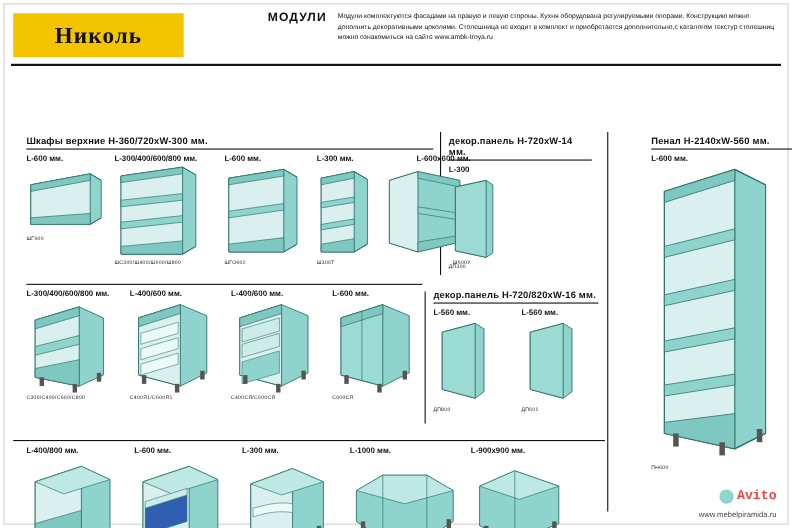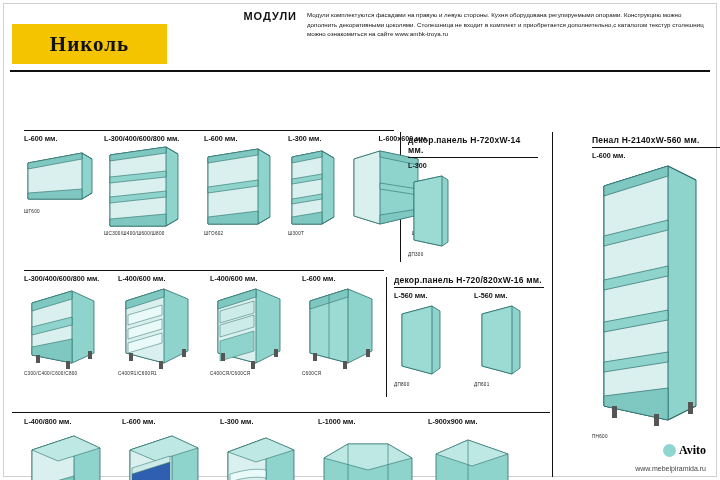--- a/index.html
+++ b/index.html
@@ -9,21 +9,21 @@
     font-family:"Liberation Sans", sans-serif;
     color:#111;
   }
   .page{position:relative;width:720px;height:480px;box-sizing:border-box;}
 
   
   .header{display:flex;align-items:flex-start;padding:8px 10px 4px 12px;gap:10px;}
   .brand-box{
     background:#f5c400;width:155px;height:40px;
     display:flex;align-items:center;justify-content:center;
-    flex:0 0 auto;margin-top:16px;
+    flex:0 0 auto;margin-top:4px;
   }
   .brand-box .brand{
     font-size:21px;font-weight:bold;letter-spacing:1px;color:#111;
     font-family:"Liberation Serif", serif;
   }
   .head-mid{flex:0 0 auto;width:120px;text-align:right;padding-top:2px;}
   .head-mid .t1{font-size:11px;font-weight:bold;letter-spacing:1px;}
   .head-mid .t2{font-size:8px;font-weight:bold;margin-top:16px;letter-spacing:0.2px;}
   .head-right{flex:1 1 auto;font-size:6.2px;line-height:1.55;padding-top:2px;color:#111;}
 
@@ -54,21 +54,21 @@
   .footer-site{
     position:absolute;right:14px;bottom:8px;font-size:7px;color:#444;
   }
   .avito{
     position:absolute;right:14px;bottom:22px;display:flex;align-items:center;gap:3px;
   }
   .avito .mark{
     width:13px;height:13px;border-radius:50%;
     background:#8fd6d0;display:inline-block;
   }
-  .avito .txt{font-size:12px;font-weight:bold;color:#000000;font-family:Liberation Serif, serif;}
+  .avito .txt{font-size:12px;font-weight:bold;color:#ef4444;font-family:Liberation Mono, monospace;}
   .border-frame{
     position:absolute;left:3px;top:3px;right:3px;bottom:3px;border:1px solid #d0d0d0;pointer-events:none;
   }
 </style>
 </head>
 <body>
 
 <div class="page">
   <div class="border-frame"></div>
 
@@ -85,20 +85,21 @@
 
   <div class="body-wrap">
 
     <div class="vline" style="left:552px;top:60px;height:345px;"></div>
 
     <div class="vline" style="left:400px;top:60px;height:130px;"></div>
 
     <div class="vline" style="left:386px;top:205px;height:120px;"></div>
 
     <div style="position:absolute;left:24px;top:58px;width:370px;">
+      <div class="section-title">Шкафы верхние H-360/720xW-300 мм.</div>
       <div class="section-underline"></div>
 
       <div class="row" style="gap:8px;">
 
         <div class="block" style="width:72px;">
           <div class="col-head">L-600 мм.</div>
           <svg width="72" height="62" viewBox="0 0 72 62">
             <polygon points="4,18 58,8 68,14 68,48 58,54 4,54" fill="#8ed4cd" stroke="#2b6f6a" stroke-width="0.8"></polygon>
             <polygon points="4,18 58,8 58,54 4,54" fill="#d9f0ee" stroke="#2b6f6a" stroke-width="0.8"></polygon>
             <polygon points="4,18 58,8 58,14 4,24" fill="#7ec8c1" stroke="#2b6f6a" stroke-width="0.6"></polygon>

